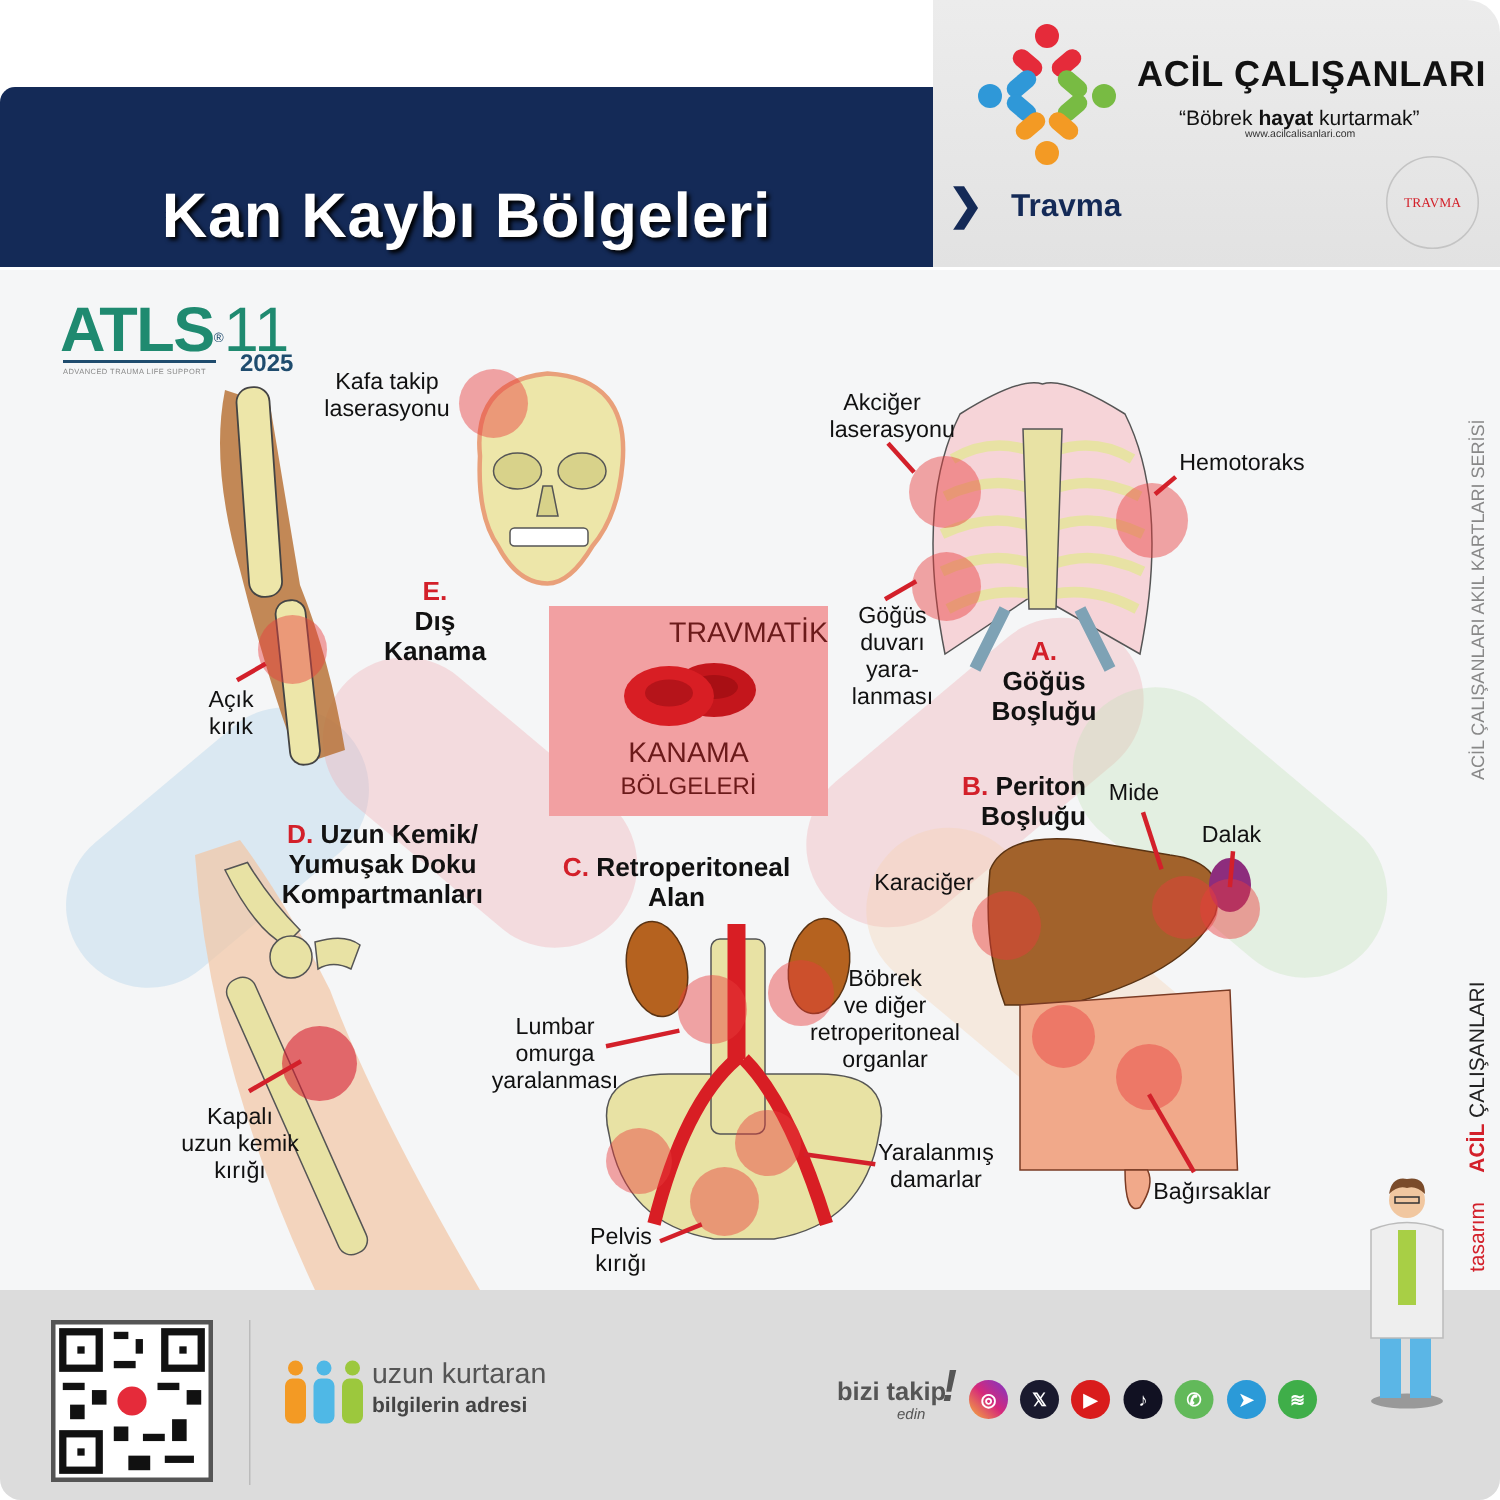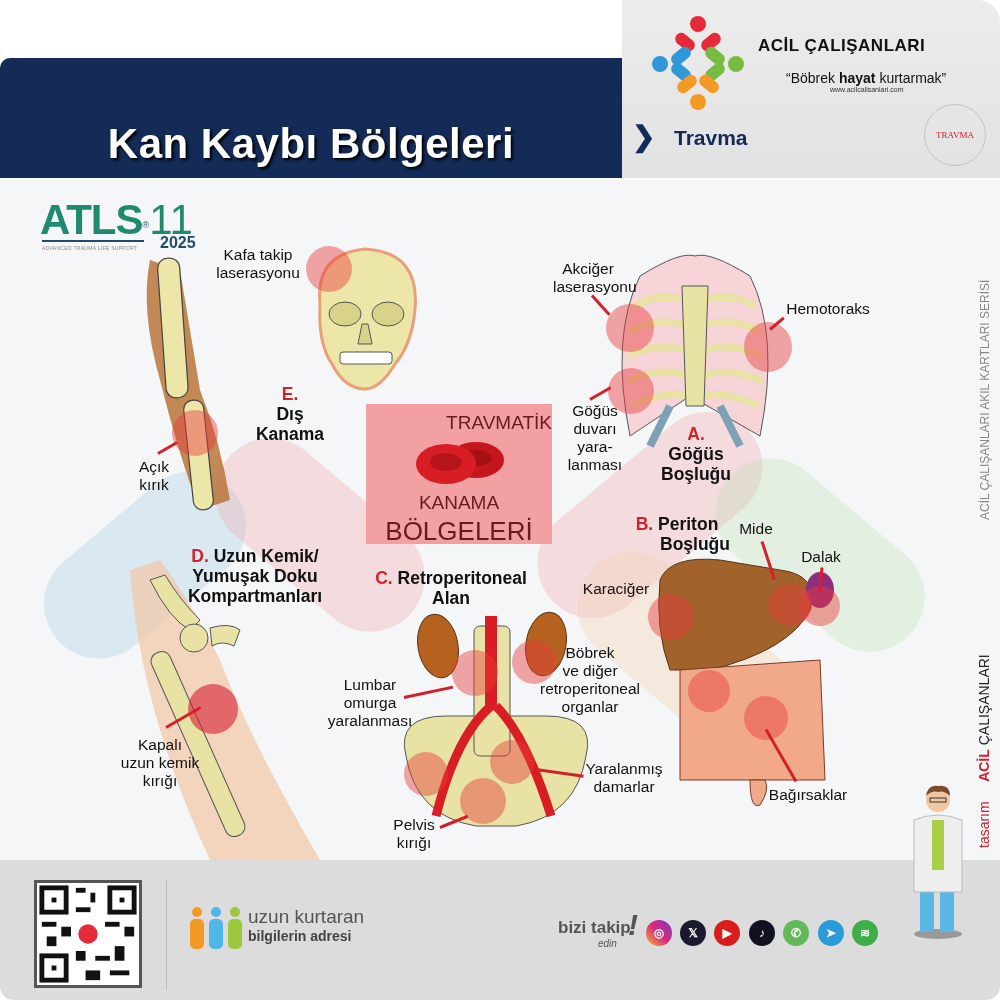--- a/index.html
+++ b/index.html
@@ -42,21 +42,21 @@
     <circle cx="10" cy="50" r="8" fill="#2f98d8"></circle>
     <rect x="20" y="36" width="22" height="12" rx="6" fill="#2f98d8" transform="rotate(-40 31 42)"></rect>
     <rect x="20" y="52" width="22" height="12" rx="6" fill="#2f98d8" transform="rotate(40 31 58)"></rect>
     <circle cx="86" cy="50" r="8" fill="#78bb43"></circle>
     <rect x="54" y="36" width="22" height="12" rx="6" fill="#78bb43" transform="rotate(40 65 42)"></rect>
     <rect x="54" y="52" width="22" height="12" rx="6" fill="#78bb43" transform="rotate(-40 65 58)"></rect>
     <circle cx="48" cy="88" r="8" fill="#f39a24"></circle>
     <rect x="26" y="64" width="22" height="12" rx="6" fill="#f39a24" transform="rotate(-40 37 70)"></rect>
     <rect x="48" y="64" width="22" height="12" rx="6" fill="#f39a24" transform="rotate(40 59 70)"></rect>
   </svg>
-  <div class="abs" style="left:136px;top:36px;font-size:17px;font-weight:bold;color:#111;letter-spacing:0.5px">ACİL ÇALIŞANLARI</div>
+  <div class="abs" style="left:136px;top:36px;font-size:24px;font-weight:bold;color:#111;letter-spacing:0.5px">ACİL ÇALIŞANLARI</div>
   <div class="abs" style="left:164px;top:70px;font-size:14px;color:#111"><span>“Böbrek </span><b>hayat</b><span> kurtarmak”</span></div>
   <div class="abs" style="left:208px;top:86px;font-size:7px;color:#333">www.acilcalisanlari.com</div>
   <div class="abs" style="left:10px;top:122px;font-size:28px;font-weight:bold;color:#142a57;line-height:30px">❯</div>
   <div class="abs" style="left:52px;top:126px;font-size:21px;font-weight:bold;color:#142a57">Travma</div>
   <div class="abs" style="left:302px;top:104px;width:62px;height:62px;border-radius:50%;border:1.5px solid #c4c4c4;display:flex;align-items:center;justify-content:center;color:#d3202a;font-size:9px;font-family:'Liberation Serif',serif">TRAVMA</div>
 </div>
 
 <div class="abs" style="left:40px;top:196px">
   <span style="font-size:42px;font-weight:bold;color:#1f8a70;letter-spacing:-1px">ATLS</span><sup style="font-size:9px;color:#1f4c6e">®</sup><span style="font-size:42px;color:#1f8a70">11</span>
 </div>
@@ -96,21 +96,21 @@
 
 <div class="abs" style="left:366px;top:404px;width:186px;height:140px;background:#f2a0a2">
   <div class="abs" style="top:8px;width:100%;text-align:right;font-size:19px;color:#6b1a1a">TRAVMATİK</div>
   <svg class="abs" style="left:46px;top:32px" width="96" height="52" viewBox="0 0 96 52">
     <ellipse cx="64" cy="24" rx="28" ry="18" fill="#c4161c"></ellipse>
     <ellipse cx="64" cy="22" rx="16" ry="8" fill="#a80f14"></ellipse>
     <ellipse cx="34" cy="28" rx="30" ry="20" fill="#d81e24"></ellipse>
     <ellipse cx="34" cy="26" rx="16" ry="9" fill="#b5141a"></ellipse>
   </svg>
   <div class="abs" style="top:88px;width:100%;text-align:center;font-size:19px;color:#6b1a1a">KANAMA</div>
-  <div class="abs" style="top:112px;width:100%;text-align:center;font-size:26px;color:#6b1a1a">BÖLGELERİ</div>
+  <div class="abs" style="top:112px;width:100%;text-align:center;font-size:16px;color:#6b1a1a">BÖLGELERİ</div>
 </div>
 
 <svg class="abs" style="left:610px;top:246px" width="170" height="210" viewBox="0 0 170 210">
   <path d="M30 30 Q0 90 20 190 L80 150 L150 190 Q170 90 140 30 Q100 5 85 10 Q70 5 30 30Z" fill="#f6d4d8" stroke="#555" stroke-width="1"></path>
   <g stroke="#e8e2a4" stroke-width="7" fill="none">
     <path d="M25 60 Q50 45 78 55"></path>
       <path d="M92 55 Q120 45 145 60"></path>
     <path d="M20 85 Q50 70 78 80"></path>
       <path d="M92 80 Q120 70 150 85"></path>
     <path d="M18 110 Q50 95 78 105"></path>
@@ -138,21 +138,21 @@
     <div>yara-</div>
     <div>lanması</div>
   </div>
 <div class="leader" style="left:590px;top:398px;width:24px;transform:rotate(-30deg)"></div>
 <div class="head" style="left:656px;top:424px;width:80px">
     <div class="letter">A.</div>
     <div>Göğüs</div>
     <div>Boşluğu</div>
   </div>
 
-<div class="head" style="left:612px;top:514px;width:130px;text-align:center"><span class="letter">B.</span> <span>Periton</span><div style="padding-left:36px">Boşluğu</div></div>
+<div class="head" style="left:594px;top:514px;width:130px;text-align:right"><span class="letter">B.</span> <span>Periton</span><div style="padding-left:36px">Boşluğu</div></div>
 <svg class="abs" style="left:650px;top:550px" width="200" height="260" viewBox="0 0 200 260">
   <path d="M10 30 Q20 5 70 10 L130 20 Q170 25 160 60 Q140 100 60 120 L20 120 Q5 80 10 30Z" fill="#a2622b" stroke="#5a3313"></path>
   <ellipse cx="170" cy="40" rx="14" ry="18" fill="#8d2d7d"></ellipse>
   <path d="M30 120 L170 110 L175 230 L30 230 Z" fill="#f1a98a" stroke="#7a3b24"></path>
   <path d="M100 230 Q100 260 110 255 Q120 240 115 230 Z" fill="#f1a98a" stroke="#7a3b24"></path>
 </svg>
 <div class="hot" style="left:648px;top:594px;width:46px;height:46px"></div>
 <div class="hot" style="left:768px;top:584px;width:44px;height:42px"></div>
 <div class="hot" style="left:800px;top:586px;width:40px;height:40px"></div>
 <div class="hot" style="left:688px;top:670px;width:42px;height:42px"></div>

